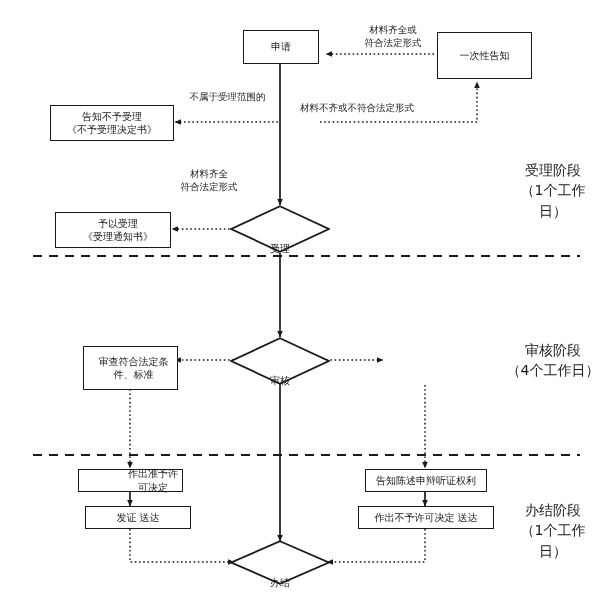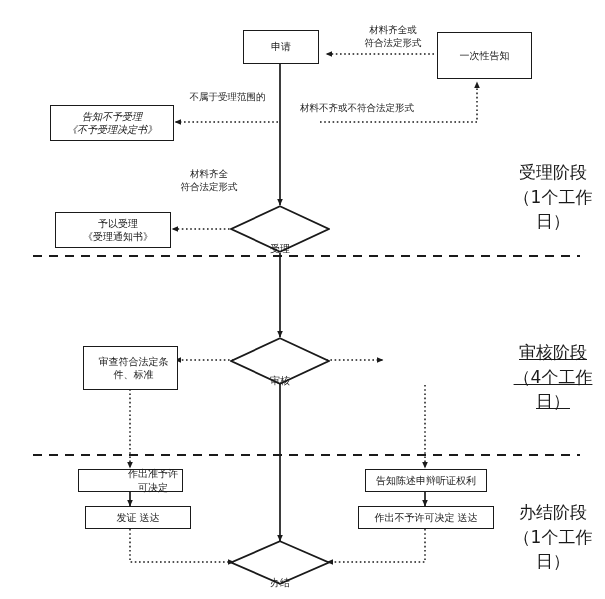--- a/index.html
+++ b/index.html
@@ -66,21 +66,21 @@
   .edge-label {
     position: absolute;
     font-size: 9.5px;
     line-height: 1.4;
     color: #1a1a1a;
     text-align: center;
     white-space: pre-line;
   }
   .stage-label {
     position: absolute;
-    font-size: 17px;
+    font-size: 14px;
     line-height: 1.45;
     color: #1a1a1a;
     text-align: center;
     white-space: pre-line;
     font-weight: normal;
   }
 </style>
 </head>
 <body>
 
@@ -133,21 +133,21 @@
 
   <div class="node box" style="left:243px; top:30px; width:76px; height:34px;">
     <span>申请</span>
   </div>
 
   <div class="node box" style="left:437px; top:32px; width:95px; height:47px;align-items:center;">
     <span>一次性告知</span>
   </div>
 
   <div class="node box" style="left:50px; top:105px; width:124px; height:36px;">
-    <span style="white-space:pre-line;font-style:italic;">告知不予受理
+    <span style="white-space:pre-line;">告知不予受理
 《不予受理决定书》</span>
   </div>
 
   <div class="node box" style="left:55px; top:212px; width:116px; height:36px;padding-left:12px;">
     <span style="white-space:pre-line;">予以受理
 《受理通知书》</span>
   </div>
 
   <div class="diamond-wrap" style="left:230px; top:205px; width:100px; height:48px;">
     <svg width="100" height="48" viewBox="0 0 100 48" xmlns="http://www.w3.org/2000/svg">
@@ -199,20 +199,20 @@
 
   <div class="edge-label" style="left:300px; top:101px; width:160px; text-align:left;">材料不齐或不符合法定形式</div>
 
   <div class="edge-label" style="left:150px; top:167px; width:118px;">材料齐全
 符合法定形式</div>
 
   <div class="stage-label" style="left:508px; top:160px; width:90px;">受理阶段
 （1个工作
 日）</div>
 
-  <div class="stage-label" style="left:505px; top:340px; width:96px;text-decoration:underline;">审核阶段
+  <div class="stage-label" style="left:505px; top:340px; width:96px;">审核阶段
 （4个工作日）</div>
 
   <div class="stage-label" style="left:508px; top:500px; width:90px;">办结阶段
 （1个工作
 日）</div>
 
 </div>
 
 </body></html>

